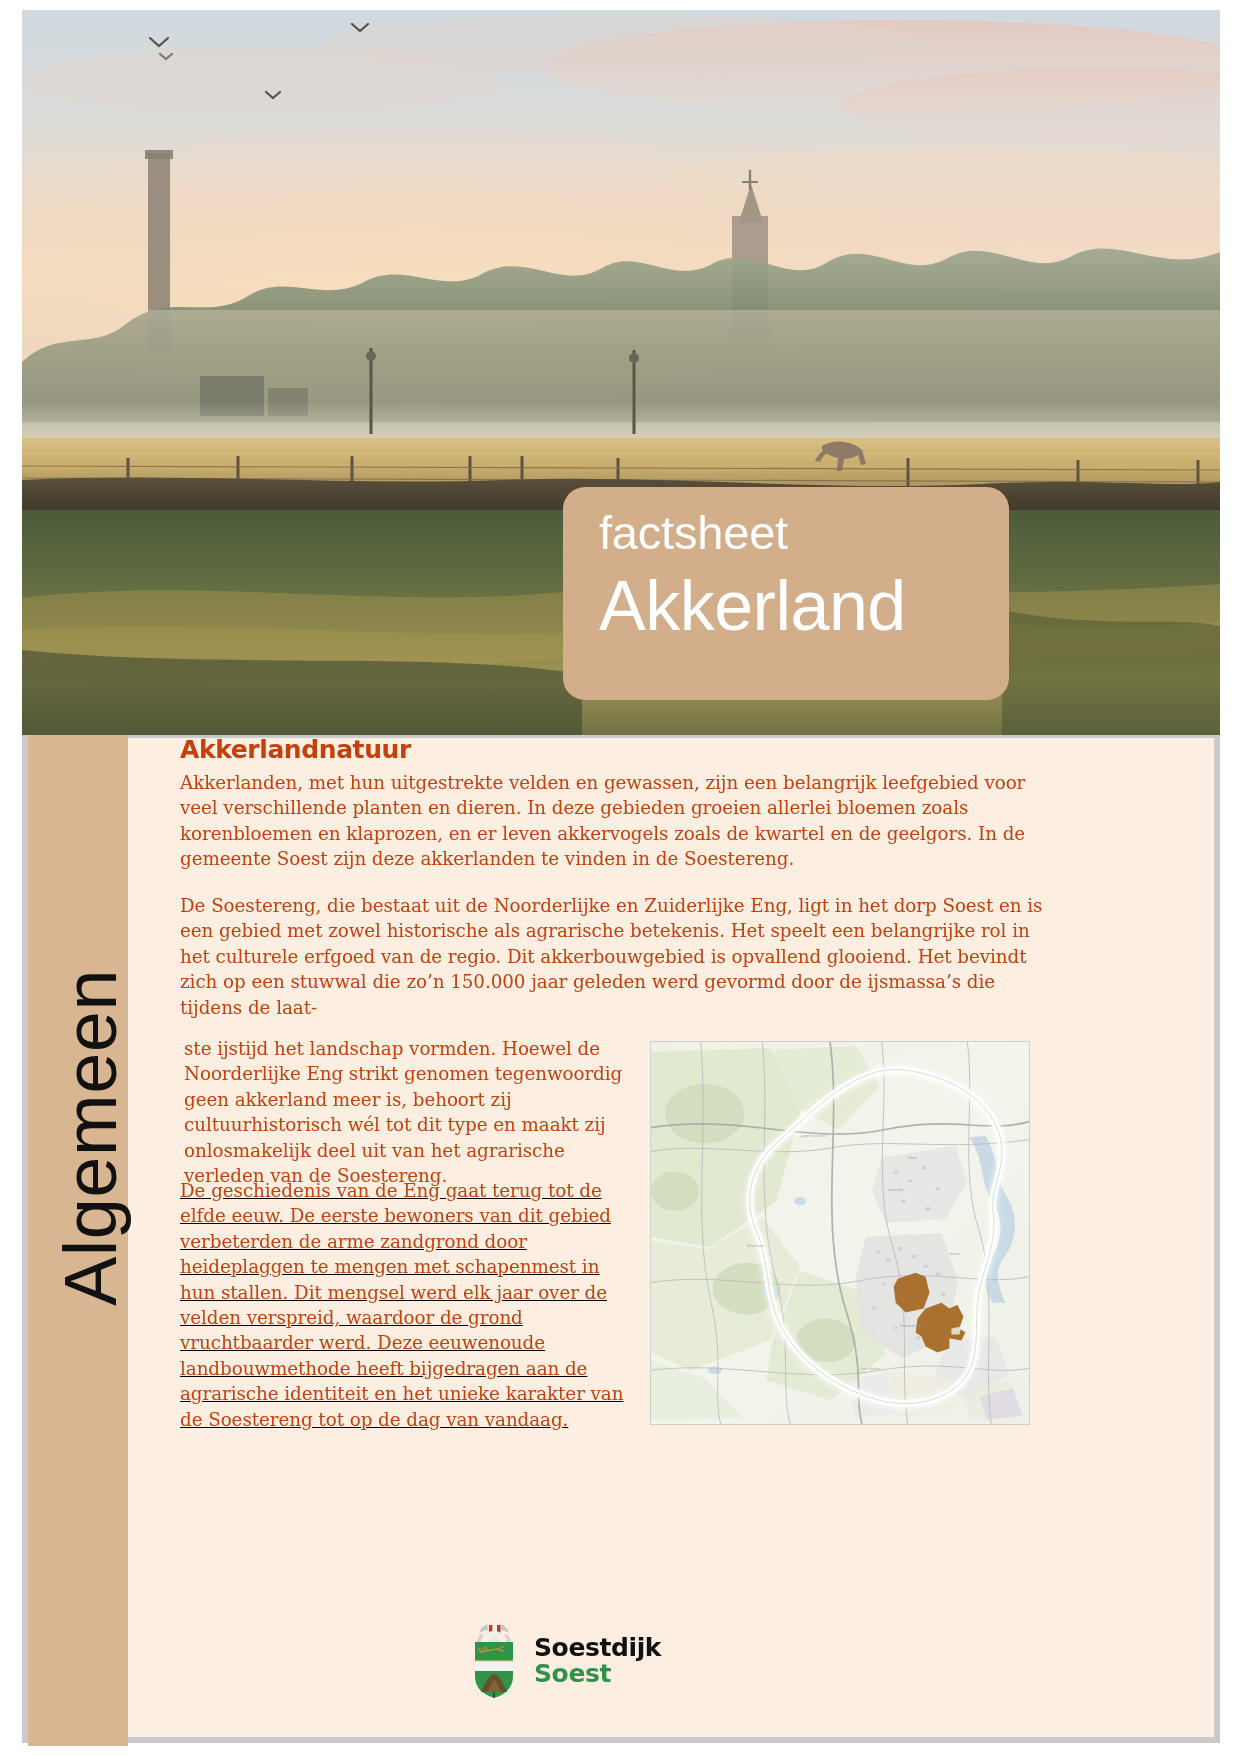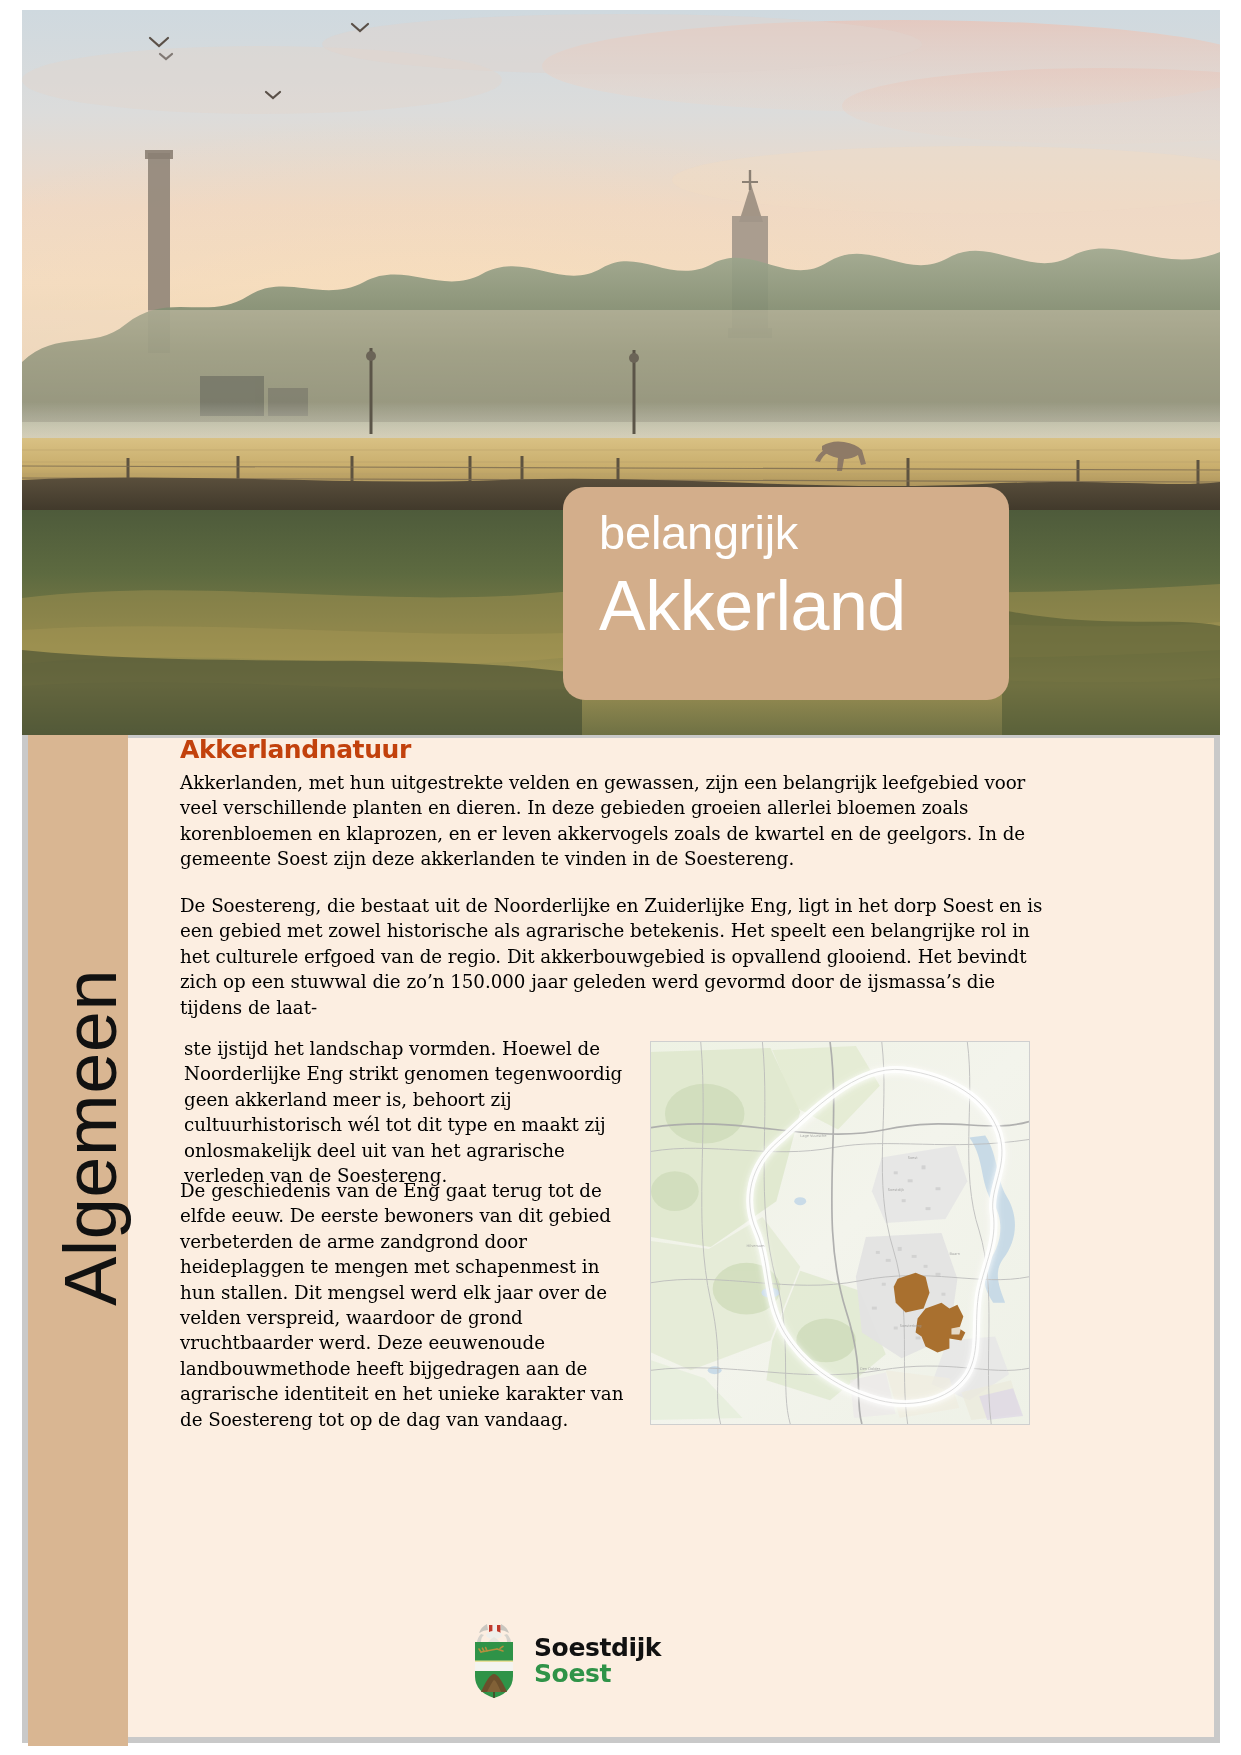--- a/index.html
+++ b/index.html
@@ -102,34 +102,34 @@
     font-size:25px;
     font-weight:700;
     color:#c2410c;
     letter-spacing:-0.4px;
   }
 
   p.para {
     font-family:"DejaVu Serif", serif;
     font-size:18.3px;
     line-height:25.4px;
-    color:#000000;
+    color:#c2410c;
     text-align:left;
     letter-spacing:-0.05px;
   }
 
   
   .blk-a { position:absolute; left:0px; top:-3px; width:875px; }
   .blk-a h2.sec { margin-bottom:6px; }
 
   .blk-b { position:absolute; left:0px; top:155px; width:875px; }
   .blk-b h2.sec { margin-bottom:6px; }
 
   .blk-c { position:absolute; left:4px; top:298px; width:448px; }
-  .blk-d { position:absolute; left:0px; top:440px; width:448px; }
+  .blk-d { position:absolute; left:0px; top:440px; width:448px;text-decoration:underline; }
 
   
   .map-wrap {
     position:absolute;
     left:470px; top:303px;
     width:380px; height:384px;
     border:1px solid #cfcfcf;
     background:#eef1e6;
     overflow:hidden;
   }
@@ -313,21 +313,21 @@
 
       <path d="M0,588 C180,566 360,600 540,582 C700,566 860,596 1198,574 L1198,640 C860,660 700,632 540,648 C360,666 180,634 0,654 Z" fill="#a79551" opacity="0.45"></path>
       <path d="M0,620 C200,606 420,636 640,618 C860,600 1040,626 1198,612 L1198,668 C1040,682 860,656 640,674 C420,692 200,662 0,676 Z" fill="#b5a258" opacity="0.28"></path>
 
       <path d="M0,640 C200,660 400,640 560,664 L560,725 L0,725 Z" fill="#3f4a30" opacity="0.6"></path>
       <path d="M980,600 C1080,620 1150,606 1198,616 L1198,725 L980,725 Z" fill="#46522f" opacity="0.5"></path>
     </svg>
   </div>
 
   <div class="title-card">
-    <div class="t1">belangrijk</div>
+    <div class="t1">factsheet</div>
     <div class="t2">Akkerland</div>
   </div>
 
   <div class="body-panel">
 
     <div class="sidebar">
       <div class="sidebar-label">Algemeen</div>
     </div>
 
     <div class="content">

